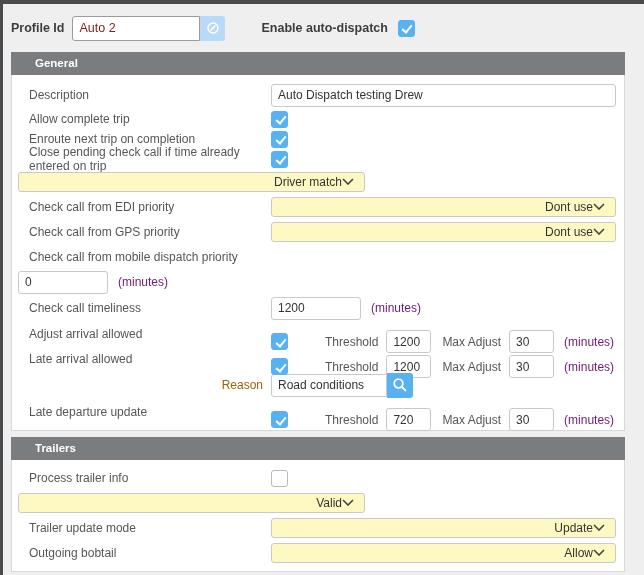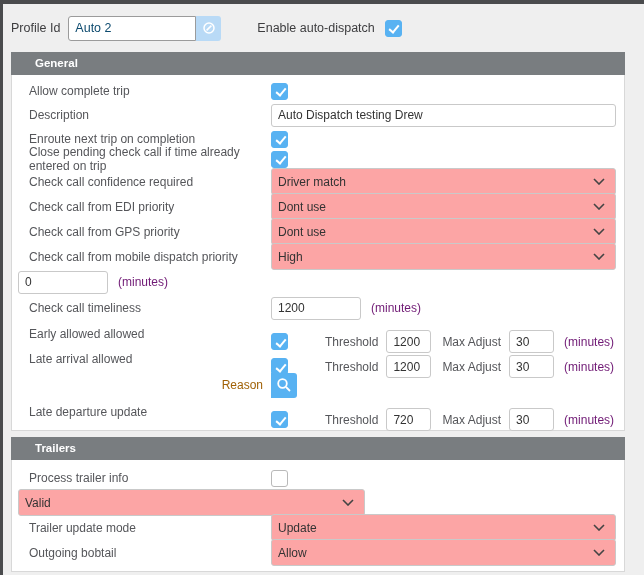--- a/index.html
+++ b/index.html
@@ -16,28 +16,28 @@
     border-top: 4px solid #4a4b4d;
     border-left: 3px solid #4a4b4d;
     overflow: hidden;
   }
   
   .topbar {
     display: flex; align-items: center;
     height: 48px;
     padding-left: 8px;
   }
-  .bold-lbl { font-size: 12.5px; font-weight: normal; color: #3d3d3f; }
+  .bold-lbl { font-size: 12.5px; font-weight: bold; color: #3d3d3f; }
   .profile-input {
     width: 128px; height: 25px;
     margin-left: 8px;
     border: 1px solid #9b9b9b; border-radius: 3px 0 0 3px;
     background: #fff;
     font-family: "Liberation Sans", sans-serif;
-    font-size: 12.5px; color: #0c4a6e;
+    font-size: 12.5px; color: #7f1d1d;
     padding: 0 6px;
     outline: none;
   }
   .profile-btn {
     width: 25px; height: 25px;
     border: none; border-radius: 0 3px 3px 0;
     background: #b9daf6;
     display: flex; align-items: center; justify-content: center;
     cursor: pointer;
   }
@@ -94,24 +94,24 @@
     font-family: "Liberation Sans", sans-serif;
     font-size: 12px; color: #333;
     padding: 0 6px;
     outline: none;
   }
   .txt.wide { width: 347px; }
   .txt.small { width: 90px; }
   .txt.tiny { width: 45px; }
   .txt.reason-txt { width: 116px; border-radius: 3px 0 0 3px; }
   .selectbox {
-    width: 347px; height: 27px;
+    width: 347px; height: 20px;
     border: 1px solid #c9c9c9; border-radius: 3px;
-    background: #fca5a5;
-    display: flex; align-items: center; justify-content: space-between;
+    background: #fef9c3;
+    display: flex; align-items: center; justify-content: flex-end;
     padding: 0 10px 0 6px;
     font-size: 12px; color: #333;
     cursor: pointer;
   }
   .unit { font-size: 12px; color: #701a75; margin-left: 10px; }
   .sub-lbl { font-size: 12px; color: #55565a; }
   .thr-group { display: flex; align-items: center; margin-top: 16px; }
   .thr-group .cb { margin-right: 37px; }
   .thr-group .sub-lbl.t { margin-right: 8px; }
   .thr-group .sub-lbl.m { margin-left: 11px; margin-right: 8px; }
@@ -144,42 +144,41 @@
       </span>
     </button>
     <span class="bold-lbl enable-lbl">Enable auto-dispatch</span>
     <span class="cb checked"></span>
   </div>
 
   <div class="section">
     <div class="section-header">General</div>
     <div class="panel">
 
+      <div class="row r-desc">
+        <span class="lbl">Description</span>
+        <input class="txt wide" type="text" value="Auto Dispatch testing Drew" style="">
+      </div>
+
       <div class="row r-cb">
         <span class="lbl">Allow complete trip</span>
         <span class="cb checked"></span>
       </div>
 
-      <div class="row r-desc">
-        <span class="lbl">Description</span>
-        <input class="txt wide" type="text" value="Auto Dispatch testing Drew" style="">
-      </div>
-
       <div class="row r-cb">
         <span class="lbl">Enroute next trip on completion</span>
         <span class="cb checked"></span>
       </div>
 
       <div class="row r-cb">
         <span class="lbl">Close pending check call if time already entered on trip</span>
         <span class="cb checked"></span>
       </div>
 
       <div class="row r-sel">
-        <span class="lbl">Check call confidence required</span>
         <div class="selectbox">
           <span>Driver match</span>
           <span style="display:flex">
               <svg width="12" height="7" viewBox="0 0 12 7">
                 <path d="M1 1l5 5 5-5" fill="none" stroke="#444" stroke-width="1.6"></path>
               </svg>
             </span>
         </div>
       </div>
 
@@ -202,43 +201,35 @@
           <span style="display:flex">
               <svg width="12" height="7" viewBox="0 0 12 7">
                 <path d="M1 1l5 5 5-5" fill="none" stroke="#444" stroke-width="1.6"></path>
               </svg>
             </span>
         </div>
       </div>
 
       <div class="row r-sel">
         <span class="lbl">Check call from mobile dispatch priority</span>
-        <div class="selectbox">
-          <span>High</span>
-          <span style="display:flex">
-              <svg width="12" height="7" viewBox="0 0 12 7">
-                <path d="M1 1l5 5 5-5" fill="none" stroke="#444" stroke-width="1.6"></path>
-              </svg>
-            </span>
-        </div>
       </div>
 
       <div class="row r-num">
         <input class="txt small" type="text" value="0" style="">
         <span class="unit">(minutes)</span>
       </div>
 
       <div class="row r-num">
         <span class="lbl">Check call timeliness</span>
         <input class="txt small" type="text" value="1200" style="">
         <span class="unit">(minutes)</span>
       </div>
 
       <div class="row r-thr">
-        <span class="lbl">Early allowed allowed</span>
+        <span class="lbl">Adjust arrival allowed</span>
         <div class="thr-group">
           <span class="cb checked"></span>
           <span class="sub-lbl t">Threshold</span>
           <input class="txt tiny" type="text" value="1200" style="">
           <span class="sub-lbl m">Max Adjust</span>
           <input class="txt tiny" type="text" value="30" style="">
           <span class="unit">(minutes)</span>
         </div>
       </div>
 
@@ -251,20 +242,21 @@
           <span class="sub-lbl m">Max Adjust</span>
           <input class="txt tiny" type="text" value="30" style="">
           <span class="unit">(minutes)</span>
         </div>
       </div>
 
       <div class="row r-reason">
         <span class="reason-indent">
             <span class="reason-lbl">Reason</span>
           </span>
+        <input class="txt reason-txt" type="text" value="Road conditions" style="">
         <button class="search-btn">
           <span style="display:flex">
             <svg width="16" height="16" viewBox="0 0 16 16">
                 <circle cx="6.5" cy="6.5" r="4.3" fill="none" stroke="#fff" stroke-width="1.8"></circle>
                 <line x1="10" y1="10" x2="14" y2="14" stroke="#fff" stroke-width="1.8"></line>
               </svg>
           </span>
         </button>
       </div>
 

